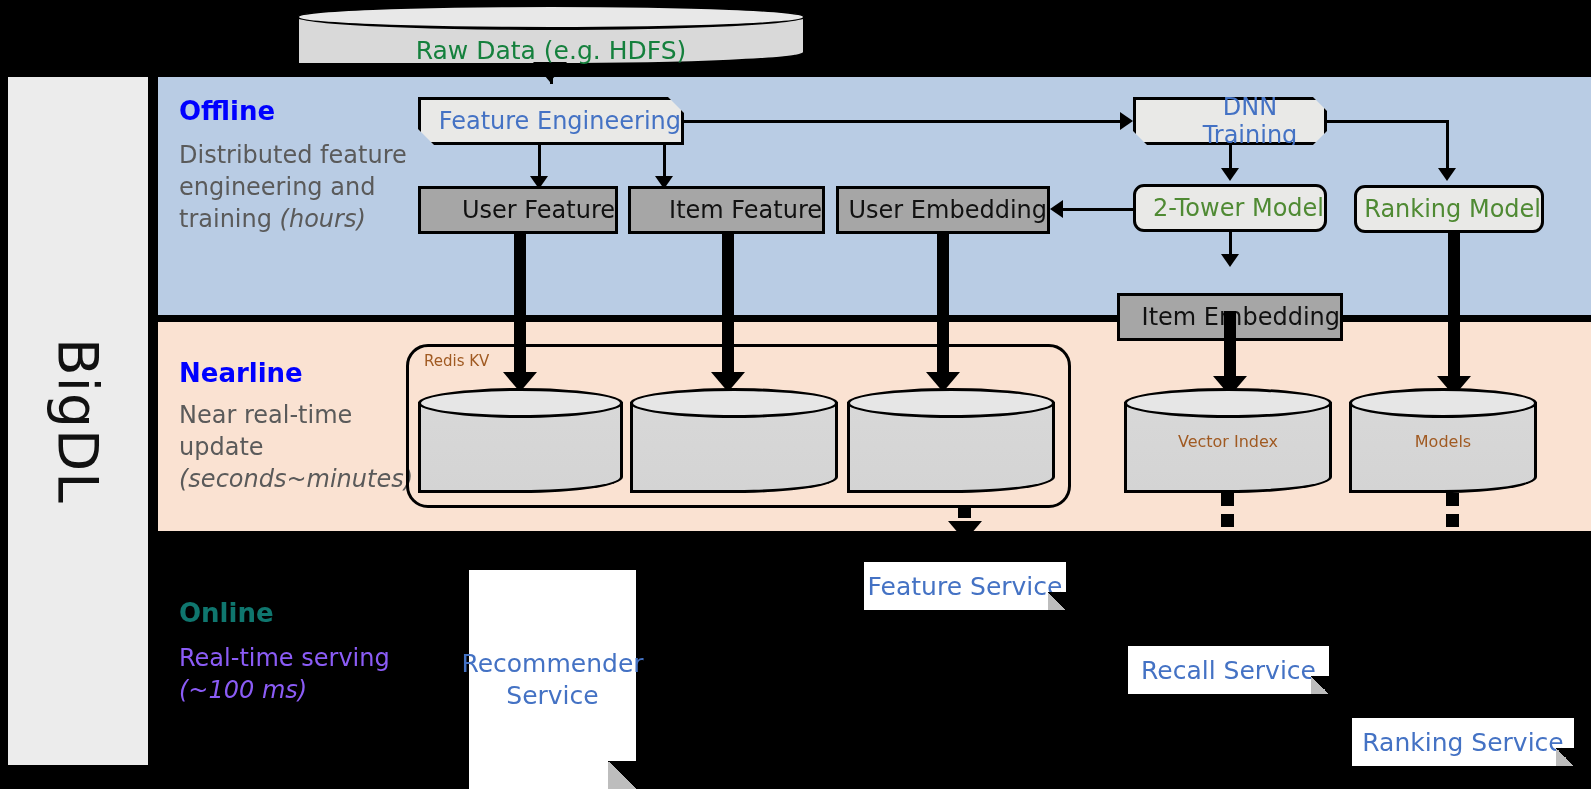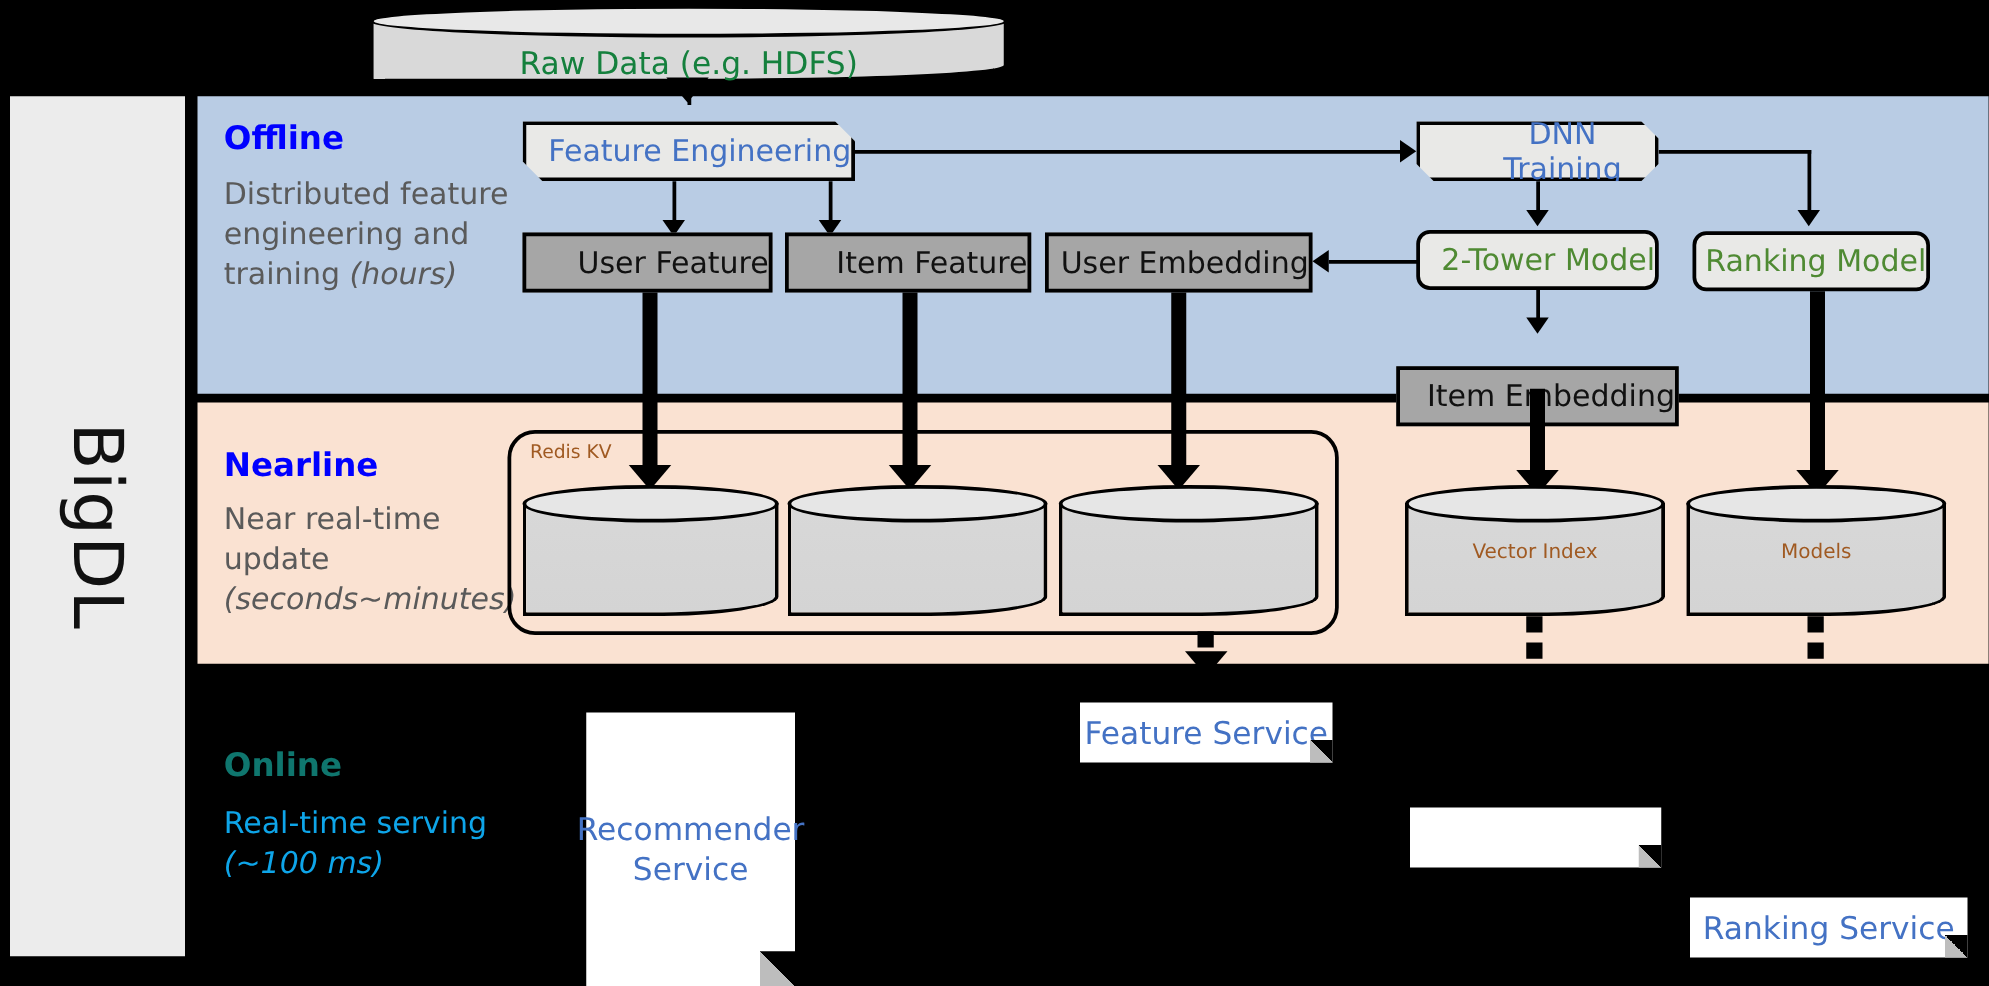--- a/index.html
+++ b/index.html
@@ -24,21 +24,21 @@
   .band-head{position:absolute;color:#0000ff;font-size:26px;font-weight:bold;white-space:nowrap;}
   .band-sub{position:absolute;color:#5a5a5a;font-size:24px;line-height:1.33;width:230px;}
   .band-sub em{font-style:italic;}
   #head-offline{left:179px;top:96px;}
   #sub-offline{left:179px;top:140px;}
   #head-nearline{left:179px;top:358px;}
   #sub-nearline{left:179px;top:400px;}
   #head-online{left:179px;top:598px;}
   #sub-online{left:179px;top:643px;}
   #head-online{color:#0f766e;}
-  #sub-online{color:#0ea5e9;}
+  #sub-online{color:#8b5cf6;}
 
   
   .node{position:absolute;box-sizing:border-box;display:flex;align-items:center;
         justify-content:flex-end;text-align:center;}
 
   
   .box-grey{background:#a6a6a6;border:3px solid #000;color:#111;font-size:24px;}
 
   
   .box-proc{background:#e9e9e7;border:3px solid #000;font-size:24px;}
@@ -212,21 +212,21 @@
   <div class="cyl" style="left:847px;top:388px;width:208px;height:105px;">
     <div class="body"></div>
     <div class="top"></div>
   </div>
 
   <div class="cyl" style="left:1124px;top:388px;width:208px;height:105px;">
     <div class="body"></div>
     <div class="top"></div>
     <div class="cap-label">Vector Index</div>
   </div>
-  <div class="cyl" style="left:1349px;top:388px;width:208px;height:105px;">
+  <div class="cyl" style="left:1349px;top:388px;width:188px;height:105px;">
     <div class="body"></div>
     <div class="top"></div>
     <div class="cap-label">Models</div>
   </div>
 
   <div class="dash-sq" style="left:1221px;top:493px;"></div>
   <div class="dash-sq" style="left:1221px;top:514px;"></div>
   <div class="dash-sq" style="left:1446px;top:493px;"></div>
   <div class="dash-sq" style="left:1446px;top:514px;"></div>
 
@@ -235,20 +235,21 @@
 
   <div class="doc" id="svc-feature">
     <span>Feature Service</span>
     <span class="fold"></span>
   </div>
   <div class="doc" id="svc-recommender">
     <span>Recommender Service</span>
     <span class="fold"></span>
   </div>
   <div class="doc" id="svc-recall">
+    <span>Recall Service</span>
     <span class="fold"></span>
   </div>
   <div class="doc" id="svc-ranking">
     <span>Ranking Service</span>
     <span class="fold"></span>
   </div>
 
 </div>
 
 </body></html>

